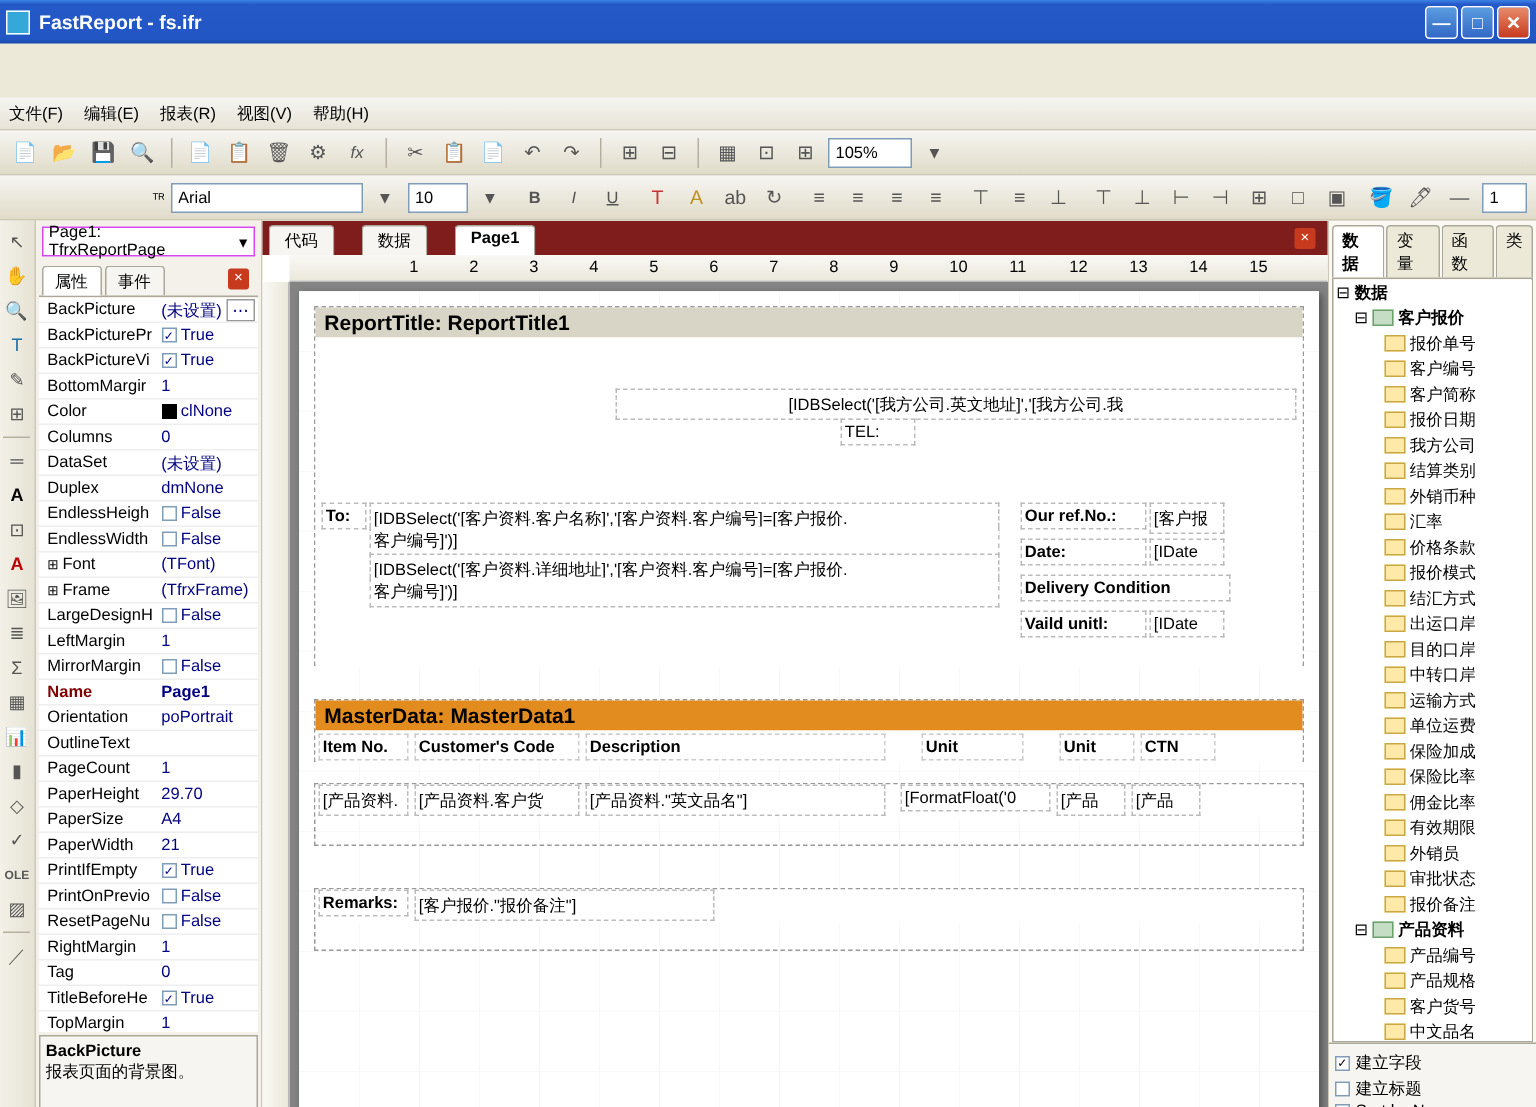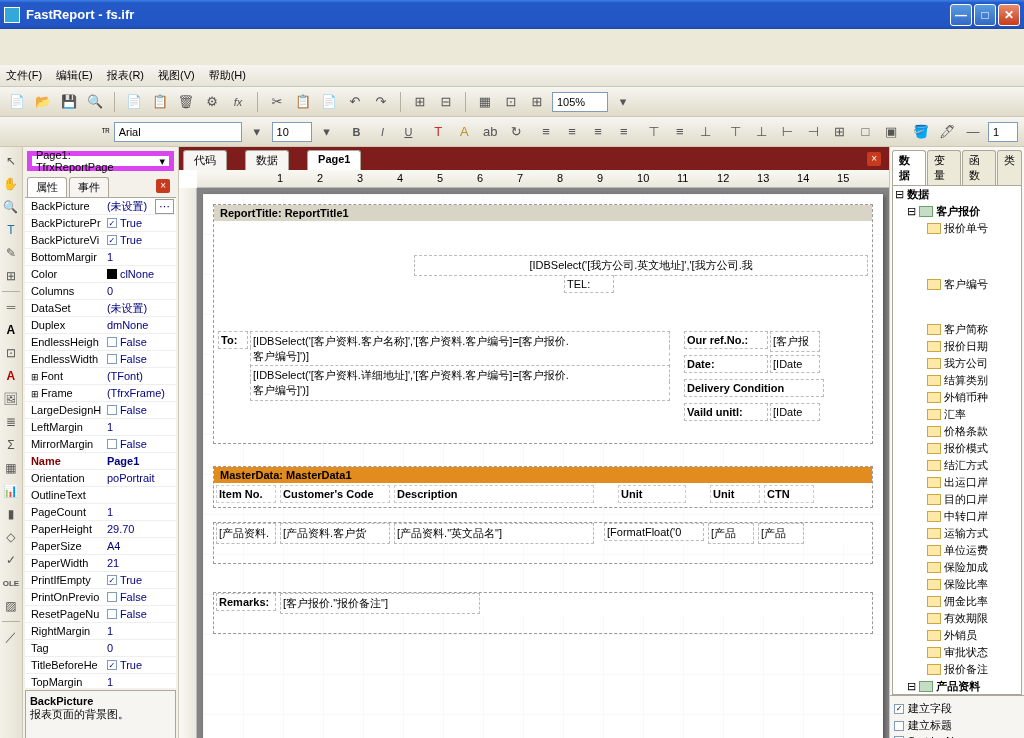--- a/index.html
+++ b/index.html
@@ -28,21 +28,21 @@
 
 .main-area { display: flex; height: 605px; }
 
 .left-toolbar { width: 26px; background: linear-gradient(to right,#f3f1e8,#e6e2d4); border-right: 1px solid #cdc7b6; display: flex; flex-direction: column; gap: 3px; padding-top: 4px; align-items: center; }
 .left-tb-btn { width: 20px; height: 20px; display: flex; align-items: center; justify-content: center; font-size: 12px; color: #555; }
 .left-tb-btn.bold { font-weight: bold; color: #000; }
 .left-tb-btn.redA { color: #b00; font-weight: bold; }
 .left-sep { height: 1px; width: 18px; background: #b5b0a0; margin: 2px 0; }
 
 .left-panel { width: 164px; background: #f3f1ea; border-right: 1px solid #cdc7b6; display: flex; flex-direction: column; }
-.lp-combo { margin: 4px; height: 20px; border: 5px solid #d946ef; background: white; padding: 0 4px; display: flex; align-items: center; justify-content: space-between; gap: 46px; }
+.lp-combo { margin: 4px; height: 20px; border: 1px solid #d946ef; background: white; padding: 0 4px; display: flex; align-items: center; justify-content: space-between; gap: 46px; }
 .lp-tabs { display: flex; padding: 2px 4px 0; gap: 2px; }
 .lp-tab { border: 1px solid #aca899; border-bottom: none; background: #f6f5f1; padding: 2px 8px; border-radius: 3px 3px 0 0; font-size: 11px; }
 .lp-tab.active { background: #fff; position: relative; z-index: 2; }
 .prop-grid { flex: 1; overflow-y: auto; border-top: 1px solid #aca899; background: #fff; margin: 0 2px; }
 .prop-row { display: flex; height: 17px; border-bottom: 1px solid #eee; align-items: center; font-size: 11px; }
 .prop-name { width: 78px; padding-left: 6px; color: #000; overflow: hidden; white-space: nowrap; }
 .prop-name.expand::before { content: "⊞ "; font-size: 9px; }
 .prop-name.bold { font-weight: bold; color: #800000; }
 .prop-val { flex: 1; color: #000080; padding-left: 4px; overflow: hidden; white-space: nowrap; display: flex; align-items: center; gap: 3px; }
 .chk { width: 10px; height: 10px; border: 1px solid #7f9db9; background: white; display: inline-flex; align-items: center; justify-content: center; font-size: 8px; }
@@ -55,21 +55,21 @@
 .doc-tab { border: 1px solid #aca899; border-bottom: none; background: #f6f5f1; padding: 2px 10px; border-radius: 3px 3px 0 0; font-size: 11px; }
 .doc-tab.active { background: #fff; font-weight: bold; }
 .close-x { float: right; width: 14px; height: 14px; background: #c83a1e; color: white; text-align: center; line-height: 13px; border-radius: 2px; margin: 2px 4px 0 auto; font-size: 10px; }
 .ruler-h { height: 18px; background: linear-gradient(#f9f8f4,#ebe8db); border-bottom: 1px solid #bbb; margin-left: 18px; position: relative; overflow: hidden; font-size: 9px; }
 .ruler-h span { position: absolute; top: 2px; }
 .canvas-scroll { flex: 1; background: #848484; overflow: auto; display: flex; }
 .ruler-v { width: 18px; background: linear-gradient(to right,#f9f8f4,#ebe8db); border-right: 1px solid #bbb; }
 .page { background: #fff; margin: 6px; width: 680px; height: 700px; box-shadow: 2px 2px 5px rgba(0,0,0,0.4); position: relative; }
 .page::before { content: ""; position: absolute; inset: 0; background-image: linear-gradient(#eee 1px, transparent 1px), linear-gradient(90deg, #eee 1px, transparent 1px); background-size: 40px 40px; opacity: 0.4; pointer-events: none; }
 .band { position: absolute; left: 10px; right: 10px; border: 1px dashed #999; }
-.band-label { background: #e28c1f; color: #000; font-size: 11px; padding: 2px 6px; font-weight: bold; }
+.band-label { background: #e28c1f; color: #000; font-size: 14px; padding: 2px 6px; font-weight: bold; }
 .band-label.gray { background: #d8d4c6; }
 .band-content { background: white; position: relative; padding: 2px; }
 .txt-box { position: absolute; border: 1px dashed #bbb; font-size: 11px; padding: 2px; background: white; overflow: hidden; }
 .txt-box.big { font-size: 18px; font-weight: bold; }
 .col-header { background: #fff; border: 1px dashed #ccc; font-weight: bold; font-size: 11px; padding: 2px; position: absolute; }
 
 .right-panel { width: 154px; background: #f9f8f3; border-left: 1px solid #cdc7b6; display: flex; flex-direction: column; }
 .rp-tabs { display: flex; padding: 3px 2px 0; gap: 1px; font-size: 11px; }
 .rp-tab { border: 1px solid #aca899; border-bottom: none; padding: 2px 6px; border-radius: 3px 3px 0 0; background: #ece9d8; }
 .rp-tab.active { background: #fff; font-weight: bold; }
@@ -497,22 +497,22 @@
     <div class="rp-tabs">
       <div class="rp-tab active">数据</div>
       <div class="rp-tab">变量</div>
       <div class="rp-tab">函数</div>
       <div class="rp-tab">类</div>
     </div>
     <div class="rp-body" id="data-tree">
         <div class="tree-item">⊟ <b>数据</b></div>
         <div class="tree-item" style="padding-left: 14px;">⊟ <span class="tree-icon data"></span> <b>客户报价</b></div>
         <div class="tree-item" style="padding-left: 34px;"><span class="tree-icon"></span> 报价单号</div>
-        <div class="tree-item" style="padding-left: 34px; margin-top: 39px;"><span class="tree-icon"></span> 客户编号</div>
-        <div class="tree-item" style="padding-left: 34px; margin-top: 28px;"><span class="tree-icon"></span> 客户简称</div>
+        <div class="tree-item" style="padding-left: 34px;"><span class="tree-icon"></span> 客户编号</div>
+        <div class="tree-item" style="padding-left: 34px;"><span class="tree-icon"></span> 客户简称</div>
         <div class="tree-item" style="padding-left: 34px;"><span class="tree-icon"></span> 报价日期</div>
         <div class="tree-item" style="padding-left: 34px;"><span class="tree-icon"></span> 我方公司</div>
         <div class="tree-item" style="padding-left: 34px;"><span class="tree-icon"></span> 结算类别</div>
         <div class="tree-item" style="padding-left: 34px;"><span class="tree-icon"></span> 外销币种</div>
         <div class="tree-item" style="padding-left: 34px;"><span class="tree-icon"></span> 汇率</div>
         <div class="tree-item" style="padding-left: 34px;"><span class="tree-icon"></span> 价格条款</div>
         <div class="tree-item" style="padding-left: 34px;"><span class="tree-icon"></span> 报价模式</div>
         <div class="tree-item" style="padding-left: 34px;"><span class="tree-icon"></span> 结汇方式</div>
         <div class="tree-item" style="padding-left: 34px;"><span class="tree-icon"></span> 出运口岸</div>
         <div class="tree-item" style="padding-left: 34px;"><span class="tree-icon"></span> 目的口岸</div>

